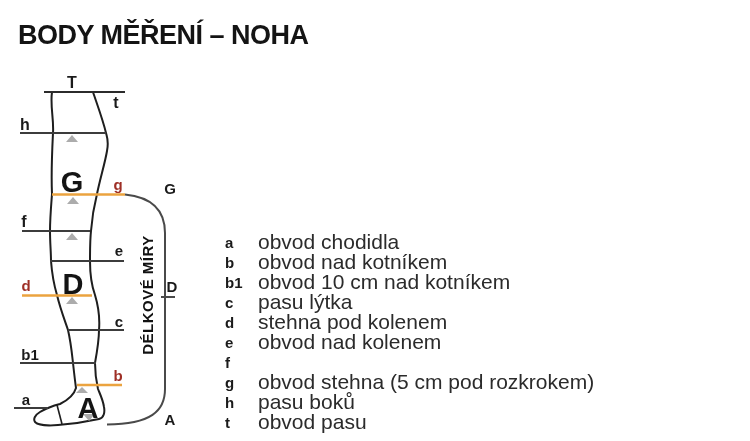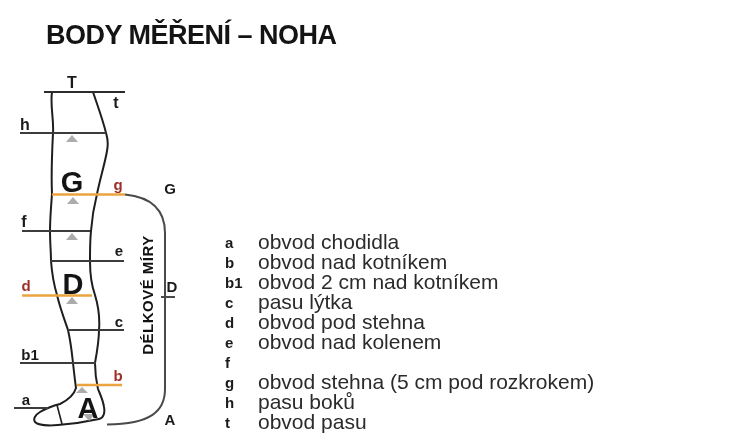--- a/index.html
+++ b/index.html
@@ -1,19 +1,19 @@
 <!DOCTYPE html>
 <html style="--accent-orange: #EBA33F; --accent-red: #9E2F26; --line-dark: #3c3c3c; --outline: #1e1e1e; --bracket: #4a4a4a; --tri-gray: #ACACAC;"><head>
 <meta charset="utf-8">
 <style>
   html,body{margin:0;padding:0;background:#fff;}
   .page{position:relative;width:750px;height:441px;background:#ffffff;overflow:hidden;
         font-family:"Liberation Sans",sans-serif;}
   .page-title{position:absolute;left:18px;top:20px;font-size:27px;font-weight:bold;
-              color:#141414;letter-spacing:-0.5px;white-space:nowrap;margin-left:28px;}
+              color:#141414;letter-spacing:-0.5px;white-space:nowrap;}
   .diagram-svg{position:absolute;left:0;top:0;}
   
   .outline{stroke:var(--outline,#1e1e1e);stroke-width:2;fill:none;stroke-linejoin:round;stroke-linecap:round;}
   .seam{stroke:var(--outline,#1e1e1e);stroke-width:1.6;fill:none;}
   .ln{stroke:var(--line-dark,#3c3c3c);stroke-width:2;fill:none;}
   .ln-top{stroke:#2b2b2b;}
   .ln-orange{stroke:var(--accent-orange,#EBA33F);stroke-width:2.6;fill:none;}
   .bracket{stroke:var(--bracket,#4a4a4a);stroke-width:2;fill:none;}
   .tri{fill:var(--tri-gray,#ACACAC);}
   .lbl{font-family:"Liberation Sans",sans-serif;font-size:16px;font-weight:bold;fill:#1a1a1a;}
@@ -112,29 +112,29 @@
     <div class="legend-row">
       <span class="legend-letter">a</span>
       <span class="legend-text">obvod chodidla</span>
     </div>
     <div class="legend-row">
       <span class="legend-letter">b</span>
       <span class="legend-text">obvod nad kotníkem</span>
     </div>
     <div class="legend-row">
       <span class="legend-letter">b1</span>
-      <span class="legend-text">obvod 2 cm nad kotníkem</span>
+      <span class="legend-text">obvod 10 cm nad kotníkem</span>
     </div>
     <div class="legend-row">
       <span class="legend-letter">c</span>
       <span class="legend-text">pasu lýtka</span>
     </div>
     <div class="legend-row">
       <span class="legend-letter">d</span>
-      <span class="legend-text">obvod pod stehna</span>
+      <span class="legend-text">stehna pod kolenem</span>
     </div>
     <div class="legend-row">
       <span class="legend-letter">e</span>
       <span class="legend-text">obvod nad kolenem</span>
     </div>
     <div class="legend-row">
       <span class="legend-letter">f</span>
     </div>
     <div class="legend-row">
       <span class="legend-letter">g</span>

